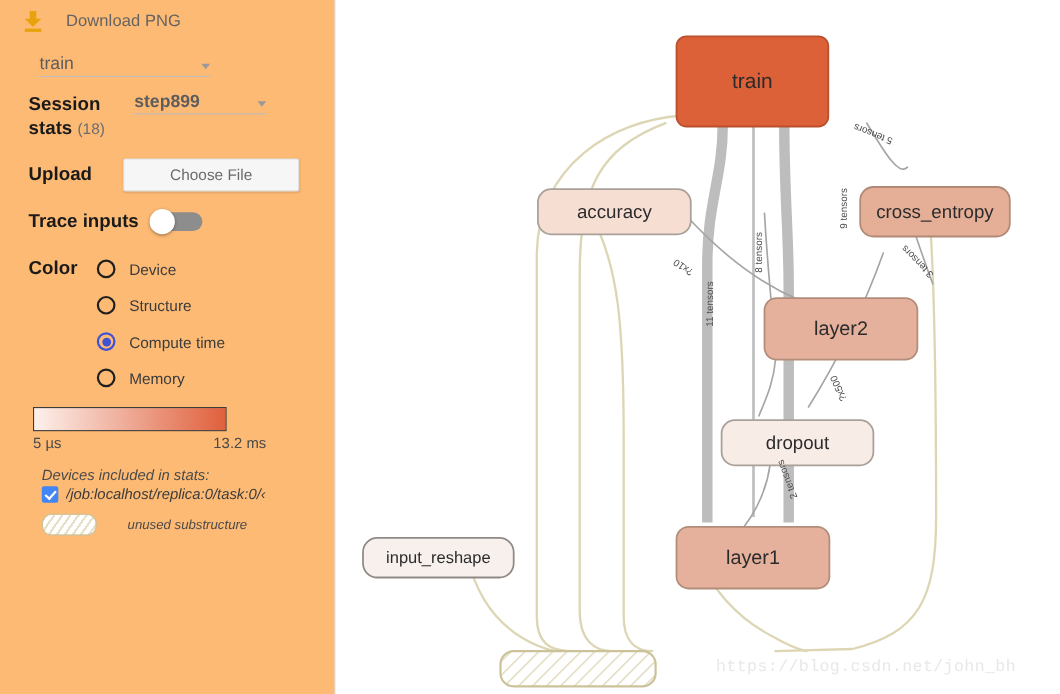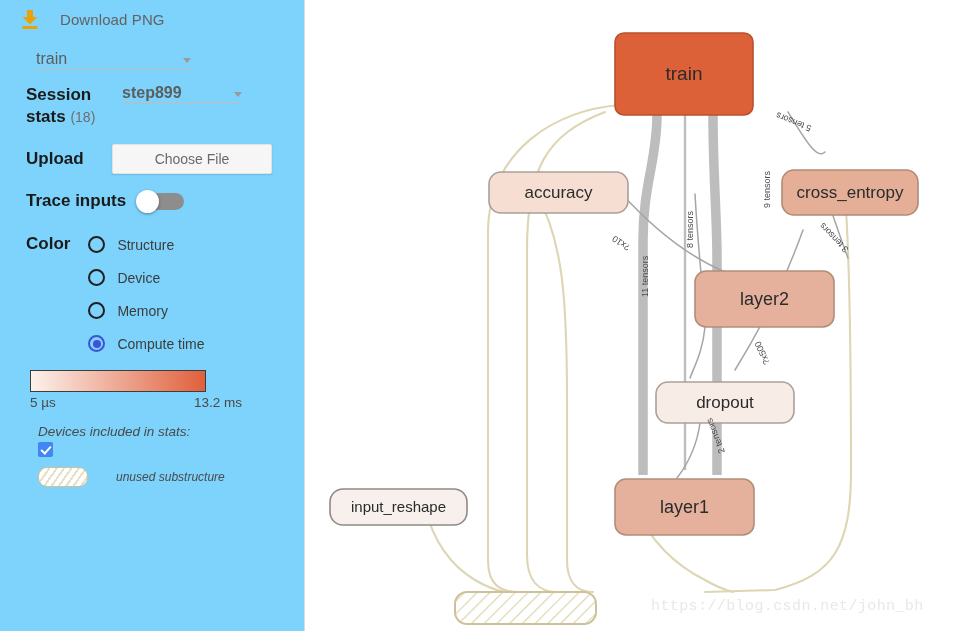--- a/index.html
+++ b/index.html
@@ -7,21 +7,21 @@
     width: 964px; height: 631px;
     font-family: "Liberation Sans", sans-serif;
     background: #ffffff;
     overflow: hidden;
   }
   #app { position: relative; width: 964px; height: 631px; display: flex; }
 
   
   #sidebar {
     width: 305px; height: 631px;
-    background: #7dd3fc;
+    background: #fdba74;
     border-right: 1px solid #dcdcdc;
     position: relative;
     flex: 0 0 305px;
   }
 
   
   #download-row {
     display: flex; align-items: center;
     padding: 6px 0 4px 0;
   }
@@ -218,49 +218,50 @@
         <div class="track"></div>
         <div class="knob"></div>
       </div>
     </div>
 
     <div class="ctrl-row" id="color-row">
       <div class="ctrl-label" style="padding-top:5px">Color</div>
       <div id="radios">
         <div class="radio-item">
           <span class="radio"></span>
-          <span class="radio-label">Structure</span>
+          <span class="radio-label">Device</span>
         </div>
         <div class="radio-item">
           <span class="radio"></span>
-          <span class="radio-label">Device</span>
+          <span class="radio-label">Structure</span>
+        </div>
+        <div class="radio-item">
+          <span class="radio on"></span>
+          <span class="radio-label">Compute time</span>
         </div>
         <div class="radio-item">
           <span class="radio"></span>
           <span class="radio-label">Memory</span>
-        </div>
-        <div class="radio-item">
-          <span class="radio on"></span>
-          <span class="radio-label">Compute time</span>
         </div>
       </div>
     </div>
 
     <div id="gradient-wrap">
       <div id="gradient-bar" style="background: linear-gradient(to right, rgb(252, 241, 236) 0%, rgb(224, 96, 60) 100%);"></div>
       <div id="gradient-scale">
         <span>5 µs</span>
         <span>13.2 ms</span>
       </div>
     </div>
 
     <div id="devices">
       <div id="devices-title">Devices included in stats:</div>
       <div id="device-row">
         <span class="checkbox"></span>
+        <span id="device-name">/job:localhost/replica:0/task:0/‹</span>
       </div>
       <div id="unused-row">
         <span id="unused-swatch"></span>
         <span id="unused-label">unused substructure</span>
       </div>
     </div>
   </div>
 
   <div id="graph">
     <svg id="graph-svg" width="659" height="631" viewBox="0 0 659 631">

